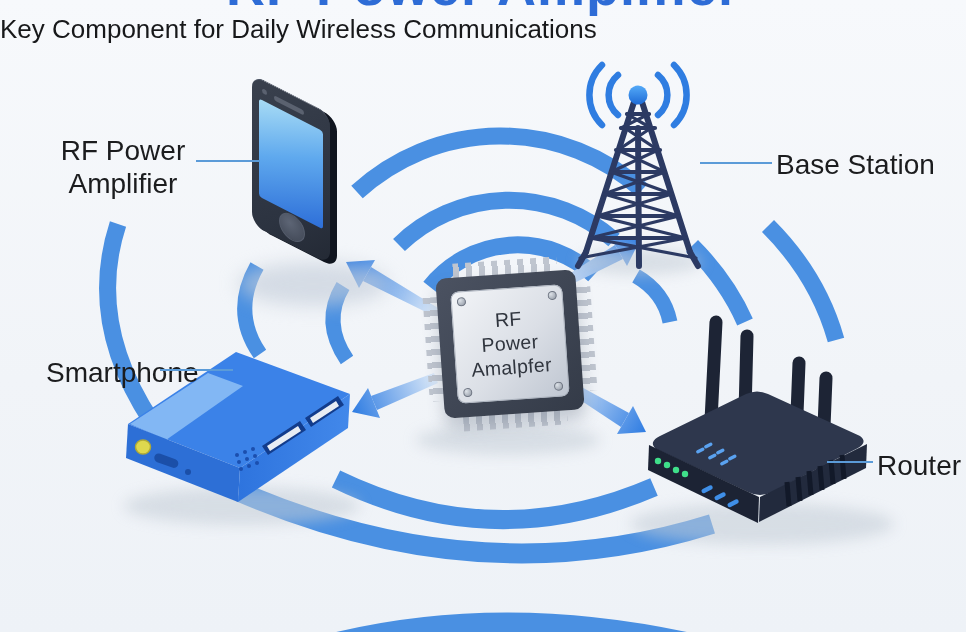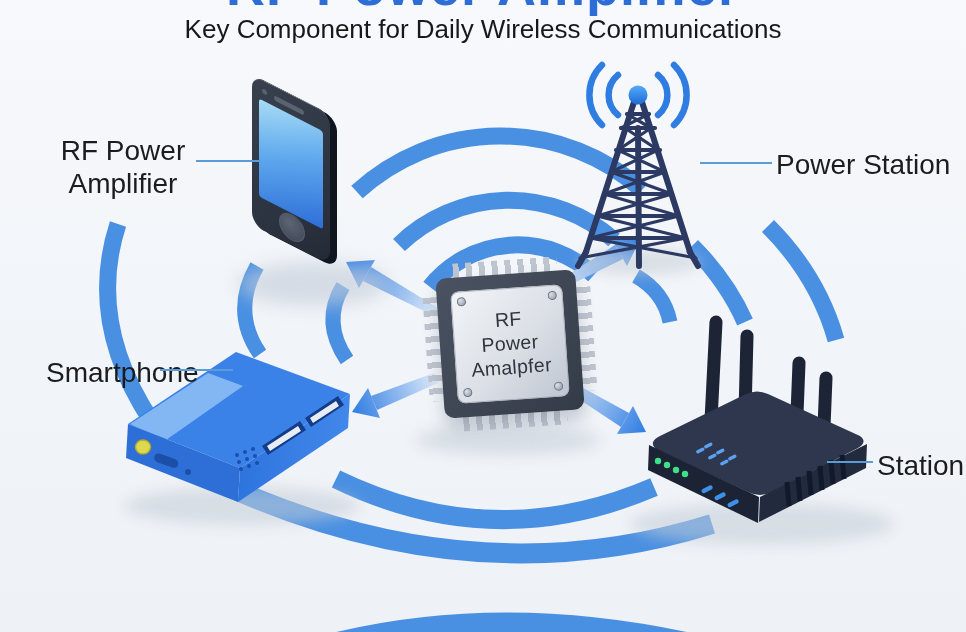--- a/index.html
+++ b/index.html
@@ -9,21 +9,21 @@
     font-family:"Liberation Sans",sans-serif;
   }
   
   .clipped-title{
     position:absolute;left:0;right:0;top:-45px;
     text-align:center;font-size:54px;font-weight:bold;color:#2e6cd6;
     letter-spacing:1px;white-space:nowrap;
   }
   .subtitle{
     position:absolute;left:0;right:0;top:14px;
-    text-align:center;font-size:26px;font-weight:500;color:#17181a;
+    text-align:left;font-size:26px;font-weight:500;color:#17181a;
   }
   svg.layer{position:absolute;left:0;top:0;}
   
   .lbl{position:absolute;color:#1b1c1e;font-size:28px;line-height:1.18;}
   .lbl-phone{left:35px;top:134px;width:176px;text-align:center;}
   .lbl-tower{left:776px;top:148px;white-space:nowrap;}
   .lbl-device{left:2px;top:356px;white-space:nowrap;margin-left:44px;}
   .lbl-router{left:877px;top:449px;white-space:nowrap;}
   .leader{position:absolute;height:2px;background:#5b9bd8;}
   .leader.c1{left:196px;top:160px;width:64px;}
@@ -304,22 +304,22 @@
     <div class="txt">
       <span>RF</span>
       <span>Power</span>
       <span>Amalpfer</span>
     </div>
   </div>
 
   <div class="lbl lbl-phone">RF Power Amplifier</div>
   <div class="leader c1"></div>
 
-  <div class="lbl lbl-tower">Power Station</div>
+  <div class="lbl lbl-tower">Base Station</div>
   <div class="leader c2"></div>
 
   <div class="lbl lbl-device">Smartphone</div>
   <div class="leader c3"></div>
 
-  <div class="lbl lbl-router">Station</div>
+  <div class="lbl lbl-router">Router</div>
   <div class="leader c4"></div>
 
 </div>
 
 </body></html>

